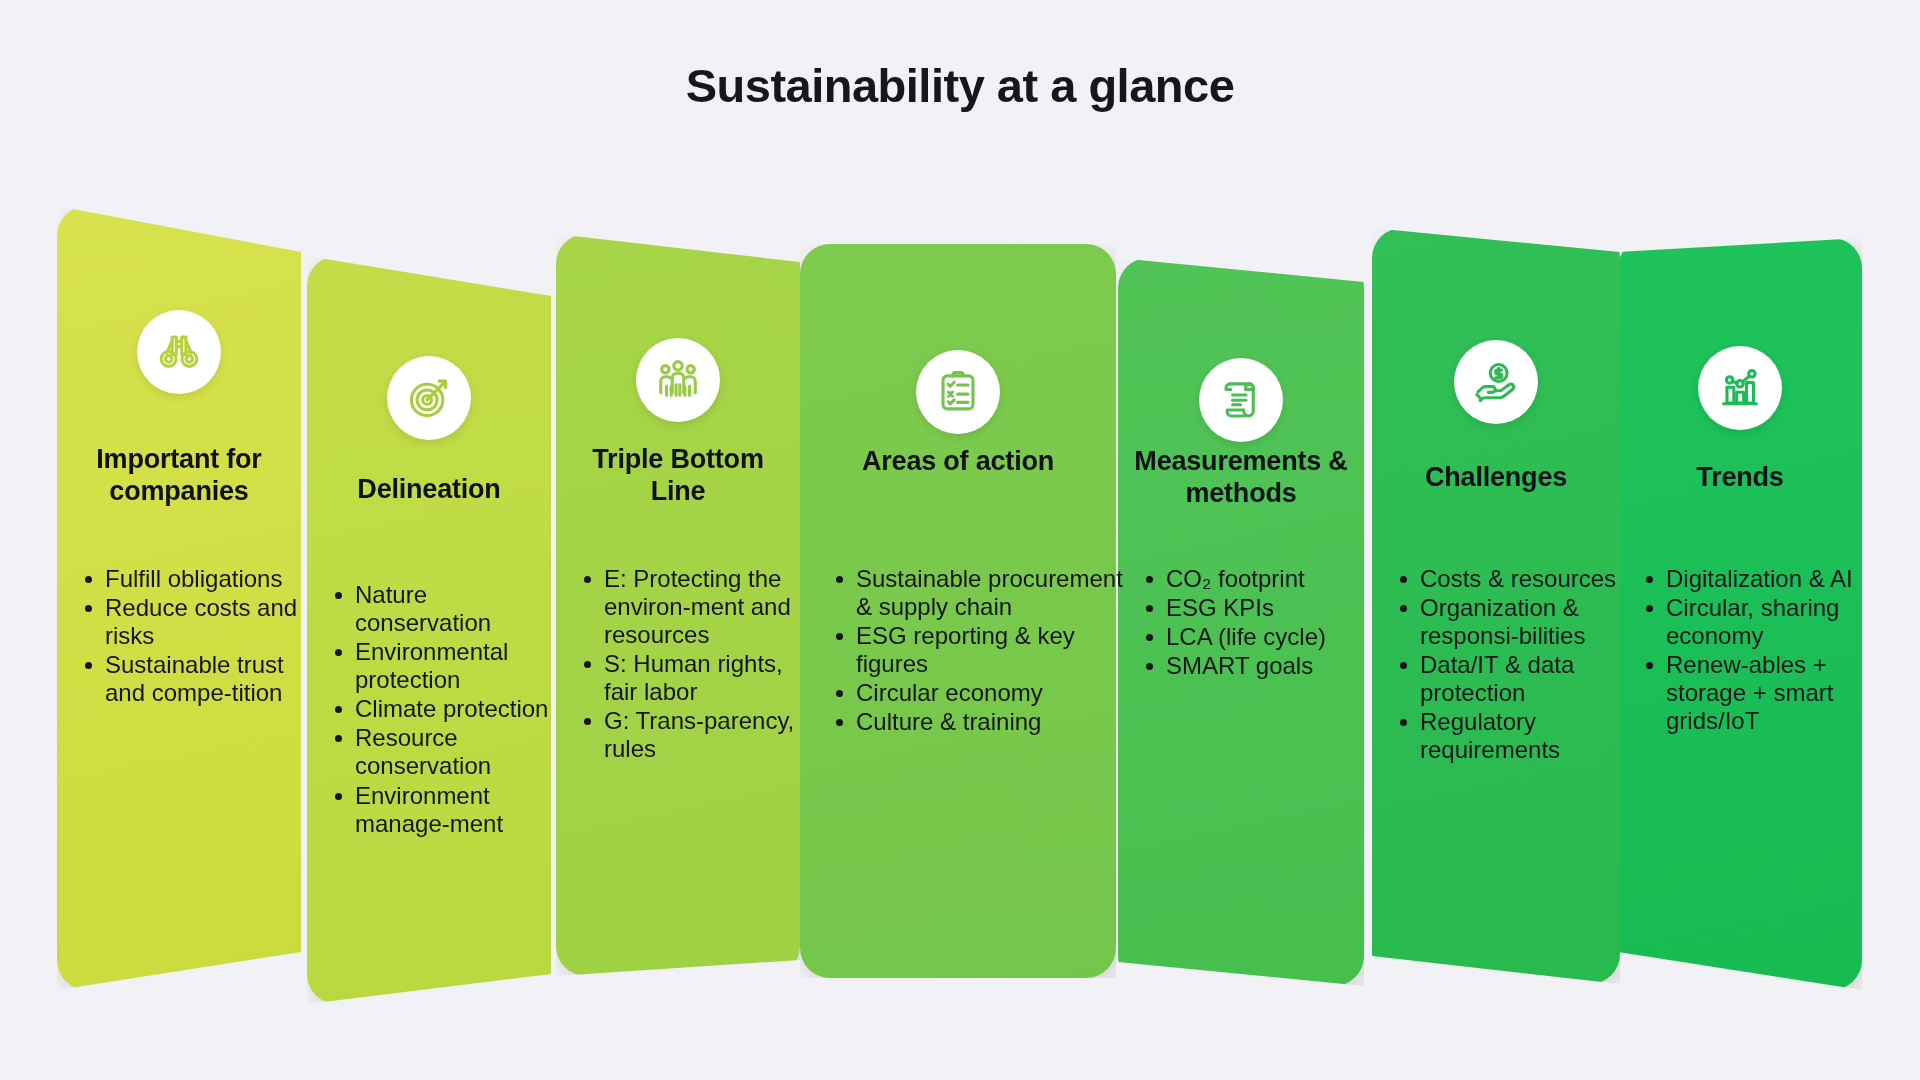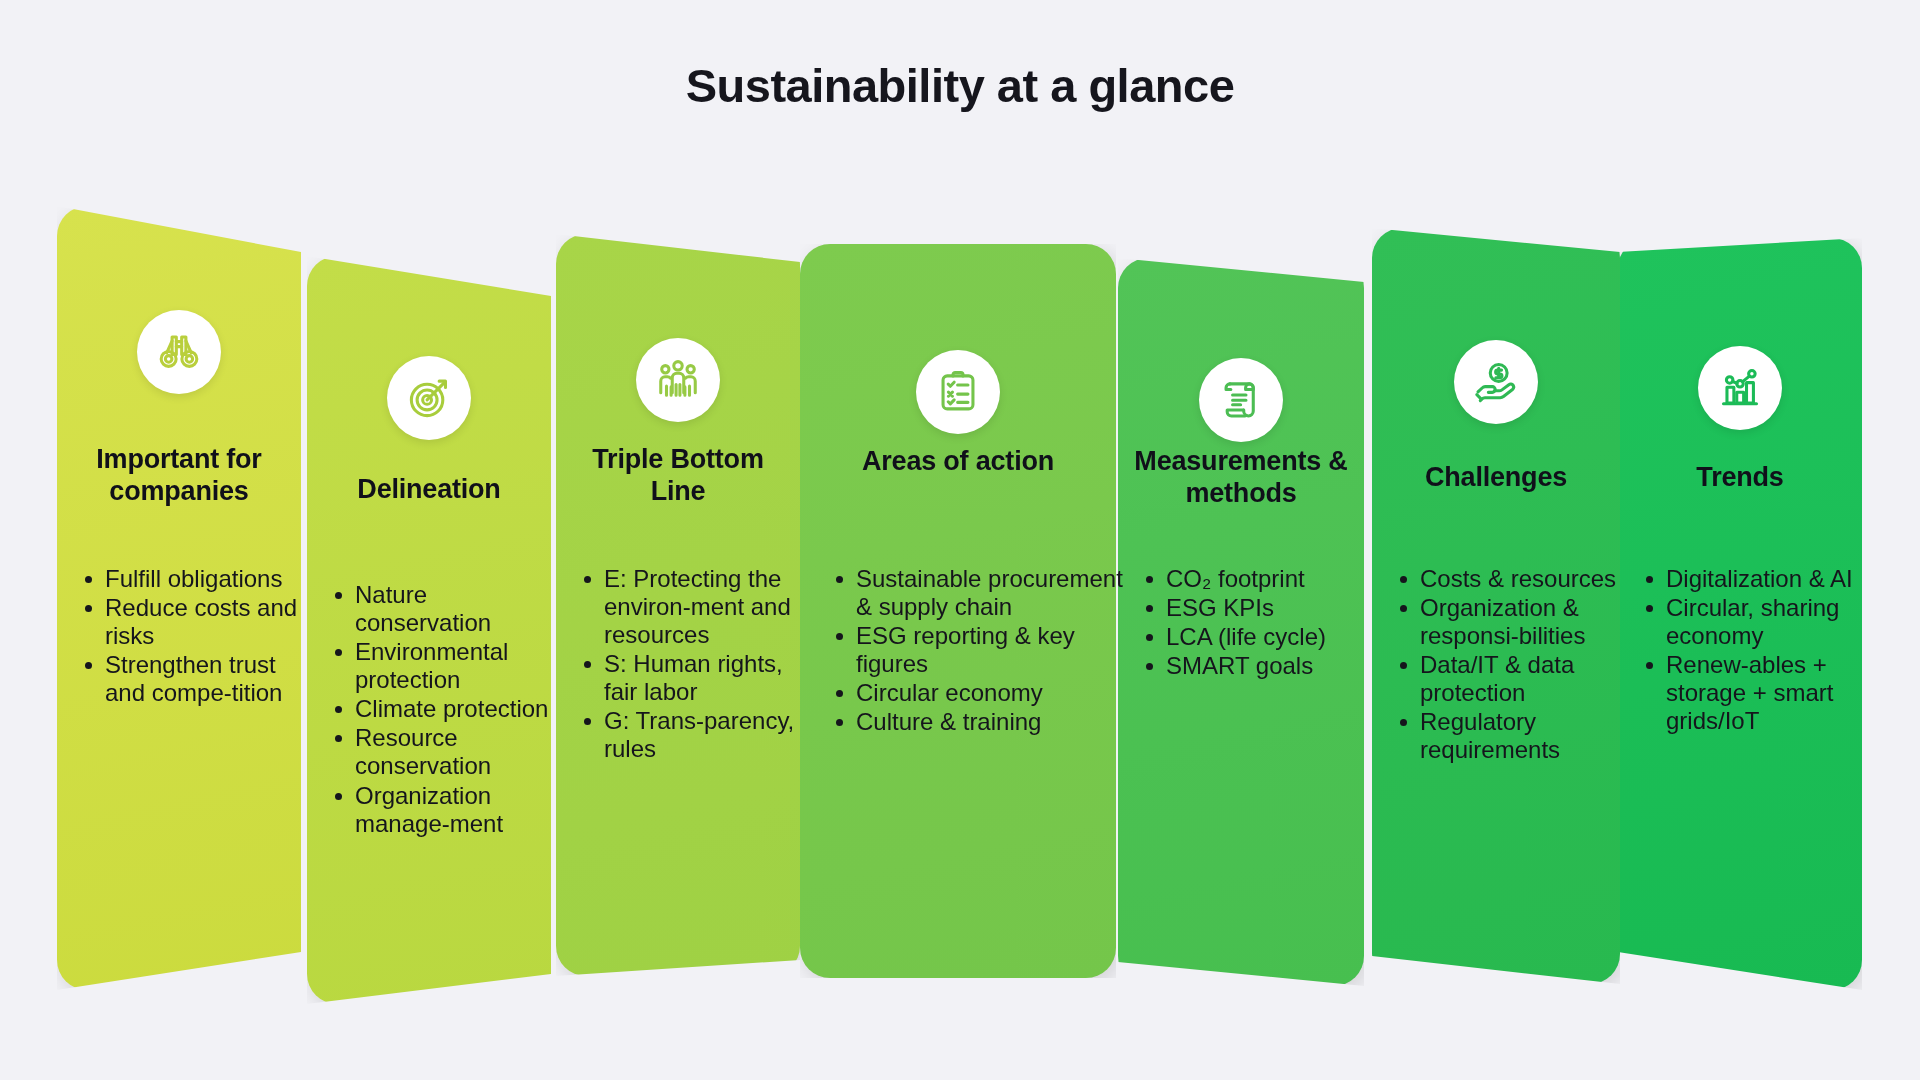--- a/index.html
+++ b/index.html
@@ -126,21 +126,21 @@
             <circle fill="none" stroke="#b9cf3c" stroke-width="1.6" stroke-linecap="round" stroke-linejoin="round" cx="6.6" cy="15.6" r="1.7"></circle>
             <circle fill="none" stroke="#b9cf3c" stroke-width="1.6" stroke-linecap="round" stroke-linejoin="round" cx="17.4" cy="15.6" r="1.7"></circle>
             <path fill="none" stroke="#b9cf3c" stroke-width="1.6" stroke-linecap="round" stroke-linejoin="round" d="M8.4 6.2 5.6 12.4"></path>
             <path fill="none" stroke="#b9cf3c" stroke-width="1.6" stroke-linecap="round" stroke-linejoin="round" d="M15.6 6.2l2.8 6.2"></path>
           </svg>
         </div>
         <div class="card-title" style="position: absolute; left: 6px; right: 6px; top: 238px;">Important for companies</div>
         <ul class="card-list" style="position: absolute; top: 359px; left: 0px; width: 228px;">
           <li>Fulfill obligations</li>
           <li>Reduce costs and risks</li>
-          <li>Strengthen trust and compe-tition</li>
+          <li>Sustainable trust and compe-tition</li>
         </ul>
       </div>
     </div>
     <div class="card" style="left: 307px; top: 256px; width: 244px; height: 748px; z-index: 6; padding-left: 28px;">
       <div class="card-shape" style="background: linear-gradient(168deg, rgb(195, 221, 72) 0%, rgb(185, 216, 64) 100%); clip-path: polygon(0% 0%, 100% 5.348%, 100% 95.989%, 0% 100%);"></div>
       <div class="card-inner">
         <div class="icon-badge" style="margin-top: 100px;">
           <svg viewBox="0 0 24 24">
             <circle fill="none" stroke="#a8cd3c" stroke-width="1.6" stroke-linecap="round" stroke-linejoin="round" cx="11" cy="13" r="8.2"></circle>
             <circle fill="none" stroke="#a8cd3c" stroke-width="1.6" stroke-linecap="round" stroke-linejoin="round" cx="11" cy="13" r="5.2"></circle>
@@ -148,21 +148,21 @@
             <path fill="none" stroke="#a8cd3c" stroke-width="1.6" stroke-linecap="round" stroke-linejoin="round" d="M11 13 20.4 3.6"></path>
             <path fill="none" stroke="#a8cd3c" stroke-width="1.6" stroke-linecap="round" stroke-linejoin="round" d="M17.3 3.2h3.3v3.3"></path>
           </svg>
         </div>
         <div class="card-title" style="position: absolute; left: 6px; right: 6px; top: 218px;">Delineation</div>
         <ul class="card-list" style="position: absolute; top: 325px; left: 0px; width: 232px;">
           <li>Nature conservation</li>
           <li>Environmental protection</li>
           <li>Climate protection</li>
           <li>Resource conservation</li>
-          <li>Organization manage-ment</li>
+          <li>Environment manage-ment</li>
         </ul>
       </div>
     </div>
     <div class="card" style="left: 556px; top: 234px; width: 244px; height: 742px; z-index: 5;">
       <div class="card-shape" style="background: linear-gradient(168deg, rgb(168, 213, 72) 0%, rgb(159, 209, 68) 100%); clip-path: polygon(0% 0%, 100% 3.774%, 100% 97.844%, 0% 100%);"></div>
       <div class="card-inner">
         <div class="icon-badge" style="margin-top: 104px;">
           <svg viewBox="0 0 24 24">
             <circle fill="none" stroke="#97ca45" stroke-width="1.6" stroke-linecap="round" stroke-linejoin="round" cx="12" cy="4.6" r="2.2"></circle>
             <circle fill="none" stroke="#97ca45" stroke-width="1.6" stroke-linecap="round" stroke-linejoin="round" cx="5.4" cy="6.4" r="1.9"></circle>

